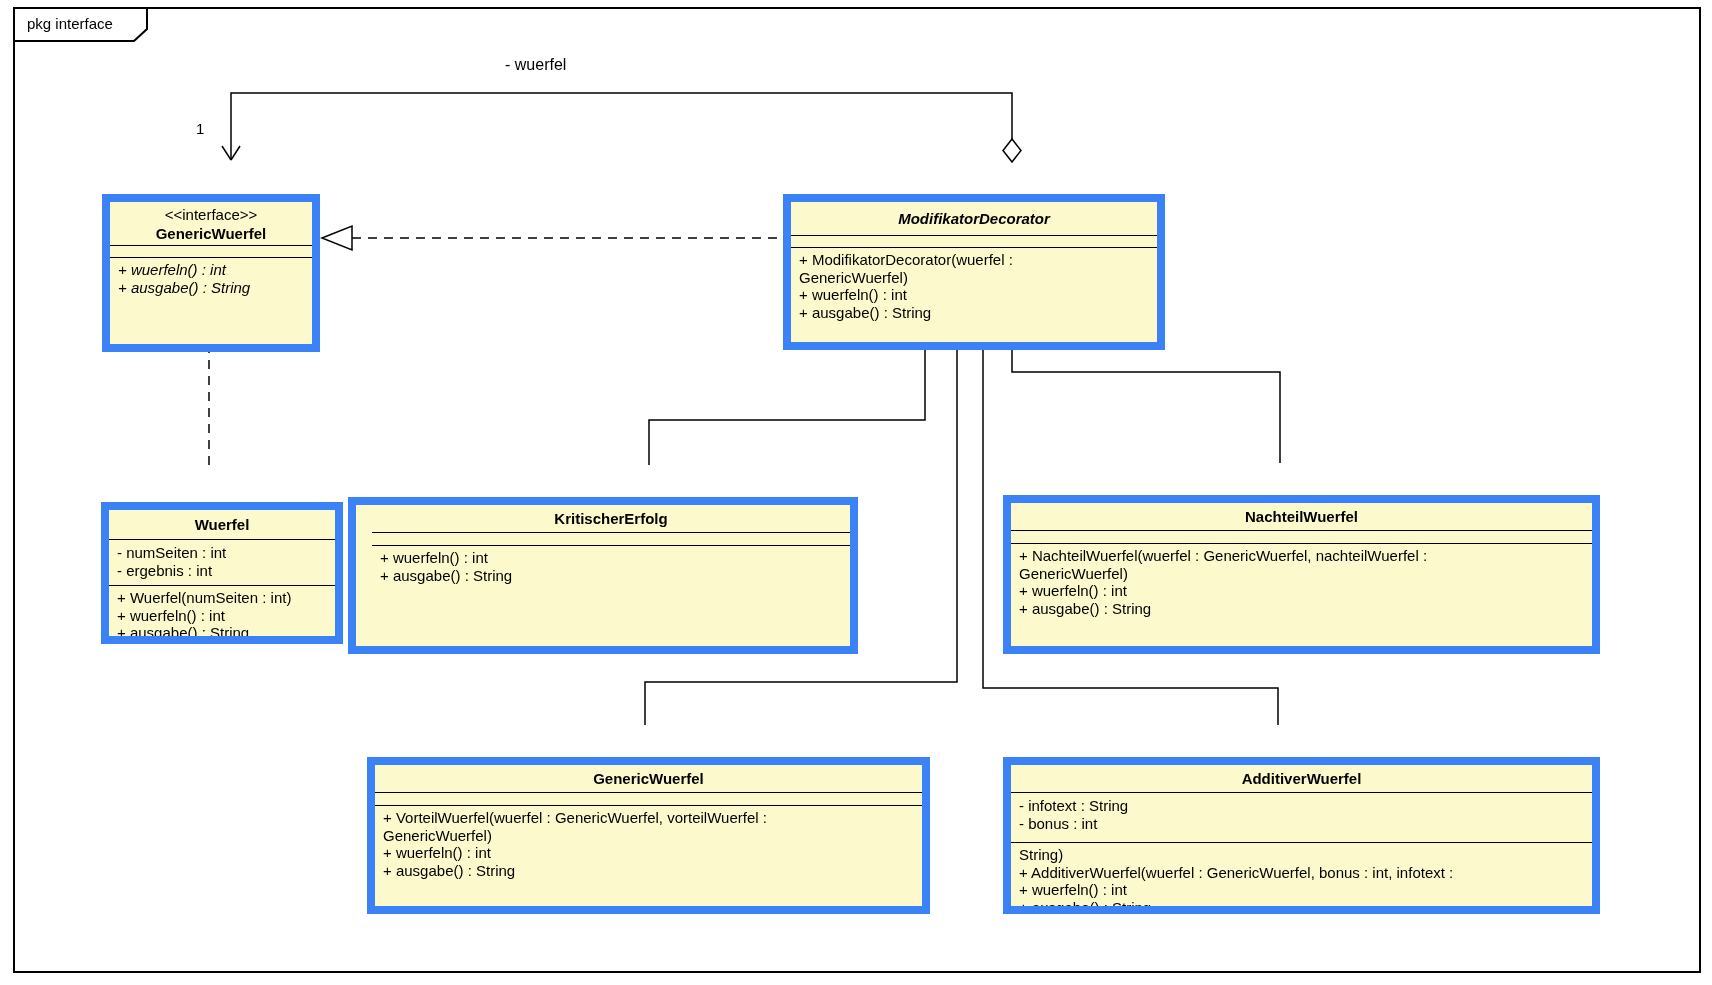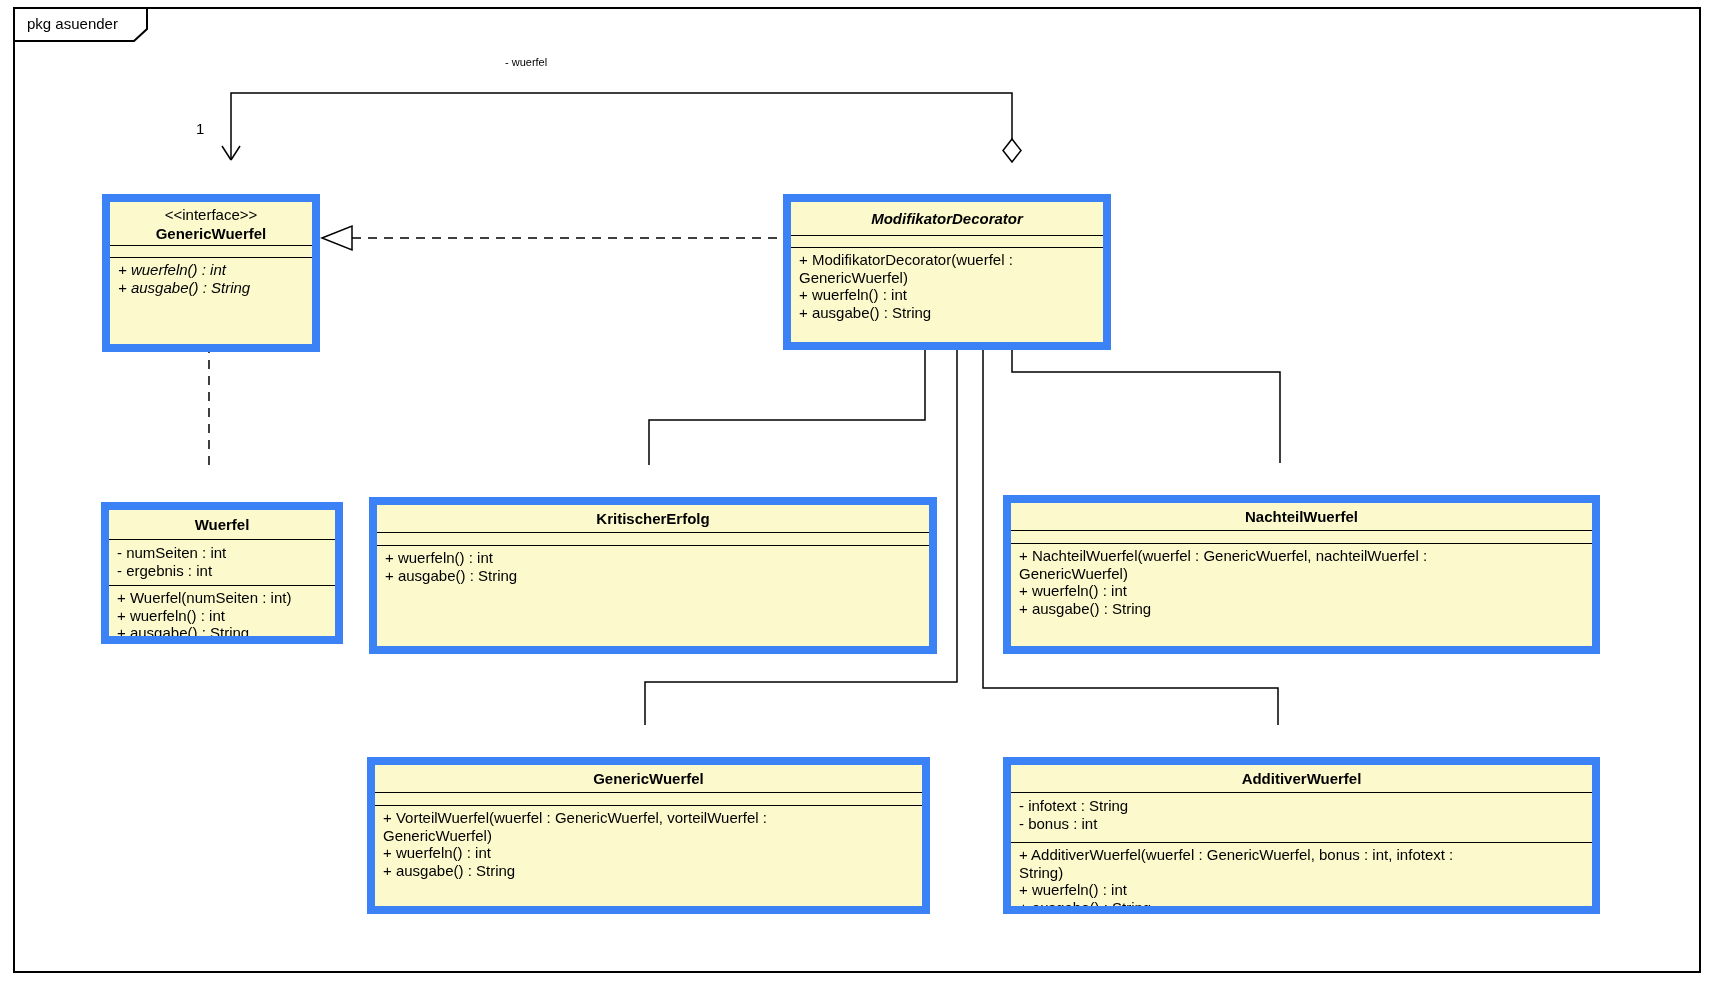--- a/index.html
+++ b/index.html
@@ -26,21 +26,21 @@
     box-sizing:border-box; border-bottom:1.5px solid #000;
     padding:4px 8px 0; font-size:15px; line-height:17.5px; flex:0 0 auto;
     overflow:hidden;
   }
   .uml-ops {
     box-sizing:border-box; padding:3px 8px 0;
     font-size:15px; line-height:17.5px; flex:1 1 auto; overflow:hidden;
   }
   .uml-ops.abstract-ops { font-style:italic; }
   .member-line { white-space:nowrap; }
-  .float-label { position:absolute; font-size:11px; white-space:nowrap; }
+  .float-label { position:absolute; font-size:16px; white-space:nowrap; }
   .mult-label { position:absolute; font-size:15px; white-space:nowrap; }
   .tab-text {
     position:absolute; left:27px; top:15px; font-size:15px; white-space:nowrap;
   }
   .tab-text .kw { font-weight:normal; }
 </style>
 </head>
 <body>
 
 <div id="canvas">
@@ -86,39 +86,39 @@
       <polyline points="983,337 983,688 1278,688 1278,725"></polyline>
     </g>
 
     <g fill="none" stroke="#000" stroke-width="1.5">
       <polygon points="1012,318 1002,337 1022,337" fill="#fff"></polygon>
       <polyline points="1012,337 1012,372 1280,372 1280,463"></polyline>
     </g>
   </svg>
 
   <div class="tab-text">
-    <span class="kw">pkg</span>&nbsp;<span>asuender</span>
+    <span class="kw">pkg</span>&nbsp;<span>interface</span>
   </div>
 
   <div class="float-label" style="left:505px; top:56px;">- wuerfel</div>
   <div class="mult-label" style="left:196px; top:120px;">1</div>
 
   <div class="uml-class" style="left:102px; top:162px; width:218px; height:158px;">
     <div class="uml-header" style="height:44px;">
       <div class="uml-stereotype">&lt;&lt;interface&gt;&gt;</div>
       <div class="uml-title">GenericWuerfel</div>
     </div>
     <div class="uml-attrs" style="height:12px;"></div>
     <div class="uml-ops abstract-ops">
         <div class="member-line">+ wuerfeln() : int</div>
         <div class="member-line">+ ausgabe() : String</div>
       </div>
   </div>
 
-  <div class="uml-class" style="left:783px; top:162px; width:328px; height:156px;">
+  <div class="uml-class" style="left:783px; top:162px; width:382px; height:156px;">
     <div class="uml-header" style="height:34px;">
       <div class="uml-title abstract">ModifikatorDecorator</div>
     </div>
     <div class="uml-attrs" style="height:12px;"></div>
     <div class="uml-ops">
         <div class="member-line">+ ModifikatorDecorator(wuerfel :</div>
         <div class="member-line">GenericWuerfel)</div>
         <div class="member-line">+ wuerfeln() : int</div>
         <div class="member-line">+ ausgabe() : String</div>
       </div>
@@ -132,21 +132,21 @@
         <div class="member-line">- numSeiten : int</div>
         <div class="member-line">- ergebnis : int</div>
       </div>
     <div class="uml-ops">
         <div class="member-line">+ Wuerfel(numSeiten : int)</div>
         <div class="member-line">+ wuerfeln() : int</div>
         <div class="member-line">+ ausgabe() : String</div>
       </div>
   </div>
 
-  <div class="uml-class" style="left:369px; top:465px; width:568px; height:157px;">
+  <div class="uml-class" style="left:348px; top:465px; width:510px; height:157px;padding-left:16px;">
     <div class="uml-header" style="height:28px;">
       <div class="uml-title">KritischerErfolg</div>
     </div>
     <div class="uml-attrs" style="height:13px;"></div>
     <div class="uml-ops">
         <div class="member-line">+ wuerfeln() : int</div>
         <div class="member-line">+ ausgabe() : String</div>
       </div>
   </div>
 
@@ -178,20 +178,20 @@
 
   <div class="uml-class" style="left:1003px; top:725px; width:597px; height:157px;">
     <div class="uml-header" style="height:28px;">
       <div class="uml-title">AdditiverWuerfel</div>
     </div>
     <div class="uml-attrs" style="height:50px;">
         <div class="member-line">- infotext : String</div>
         <div class="member-line">- bonus : int</div>
       </div>
     <div class="uml-ops">
+        <div class="member-line">String)</div>
         <div class="member-line">+ AdditiverWuerfel(wuerfel : GenericWuerfel, bonus : int, infotext :</div>
-        <div class="member-line">String)</div>
         <div class="member-line">+ wuerfeln() : int</div>
         <div class="member-line">+ ausgabe() : String</div>
       </div>
   </div>
 
 </div>
 
 </body></html>

